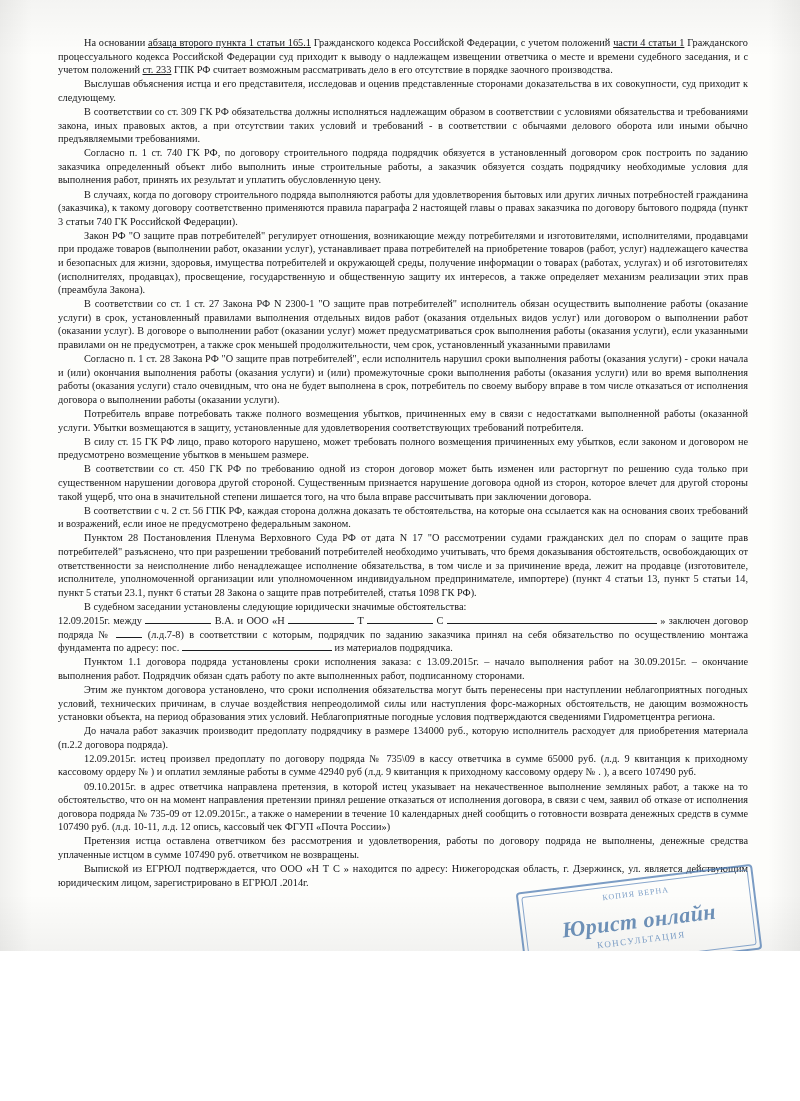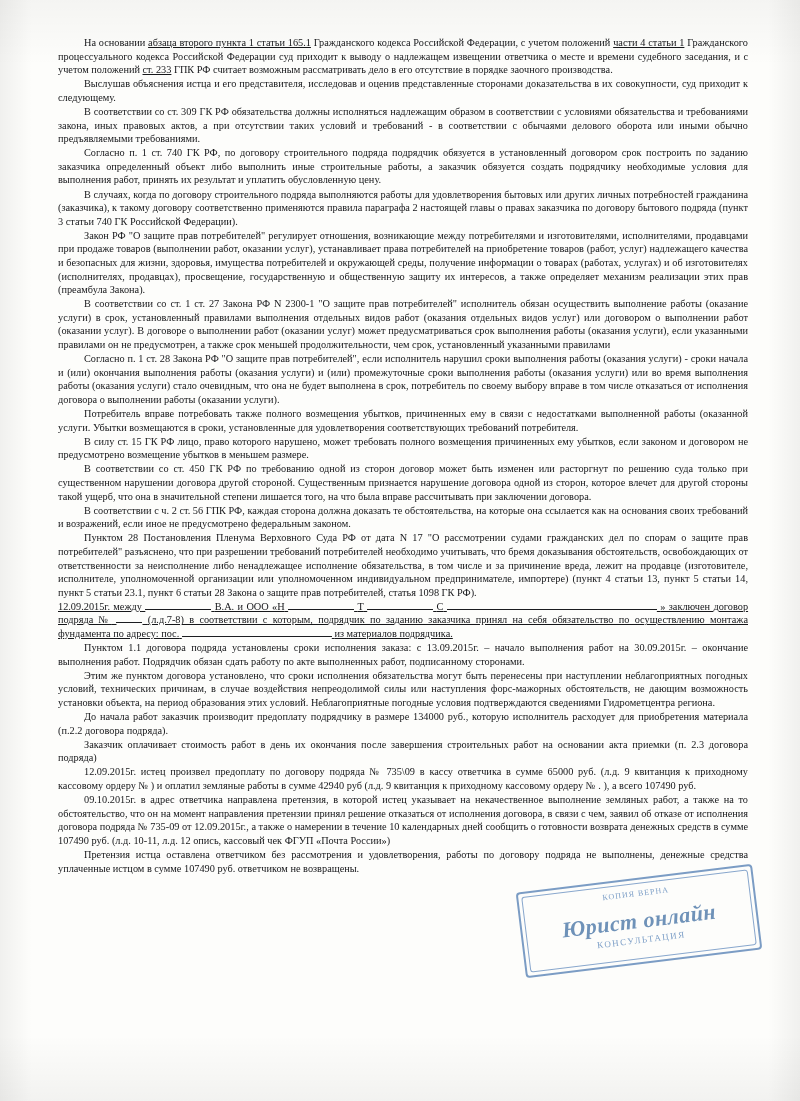--- a/index.html
+++ b/index.html
@@ -6,21 +6,21 @@
     margin: 0;
     padding: 0;
     background: #ffffff;
   }
   body {
     font-family: "Liberation Serif", serif;
   }
   .page {
     position: relative;
     width: 800px;
-    height: 1101px;
+    height: 951px;
     background: #fdfdfb;
     overflow: hidden;
   }
   
   .scan-tint {
     position: absolute;
     inset: 0;
     background:
       linear-gradient(180deg, rgba(0,0,0,0.035) 0%, rgba(0,0,0,0.0) 6%, rgba(0,0,0,0.0) 94%, rgba(0,0,0,0.045) 100%),
       linear-gradient(90deg, rgba(0,0,0,0.05) 0%, rgba(0,0,0,0.0) 4%, rgba(0,0,0,0.0) 96%, rgba(0,0,0,0.05) 100%);
@@ -37,21 +37,20 @@
     text-align: justify;
   }
   .doc p {
     margin: 0 0 0.5px 0;
     text-indent: 26px;
     -webkit-hyphens: auto;
     hyphens: auto;
   }
   .doc p.noindent {
     text-indent: 0;
-    text-decoration: underline;
   }
   .u {
     text-decoration: underline;
   }
   .sig-line {
     display: inline-block;
     border-bottom: 1px solid #1b1c1f;
     height: 9px;
     vertical-align: baseline;
   }
@@ -132,50 +131,51 @@
 
     <p>На основании <span class="u">абзаца второго пункта 1 статьи 165.1</span> Гражданского кодекса Российской Федерации, с учетом положений <span class="u">части 4 статьи 1</span> Гражданского процессуального кодекса Российской Федерации суд приходит к выводу о надлежащем извещении ответчика о месте и времени судебного заседания, и с учетом положений <span class="u">ст. 233</span> ГПК РФ считает возможным рассматривать дело в его отсутствие в порядке заочного производства.</p>
 
     <p>Выслушав объяснения истца и его представителя, исследовав и оценив представленные сторонами доказательства в их совокупности, суд приходит к следующему.</p>
     <p>В соответствии со ст. 309 ГК РФ обязательства должны исполняться надлежащим образом в соответствии с условиями обязательства и требованиями закона, иных правовых актов, а при отсутствии таких условий и требований - в соответствии с обычаями делового оборота или иными обычно предъявляемыми требованиями.</p>
     <p>Согласно п. 1 ст. 740 ГК РФ, по договору строительного подряда подрядчик обязуется в установленный договором срок построить по заданию заказчика определенный объект либо выполнить иные строительные работы, а заказчик обязуется создать подрядчику необходимые условия для выполнения работ, принять их результат и уплатить обусловленную цену.</p>
     <p>В случаях, когда по договору строительного подряда выполняются работы для удовлетворения бытовых или других личных потребностей гражданина (заказчика), к такому договору соответственно применяются правила параграфа 2 настоящей главы о правах заказчика по договору бытового подряда (пункт 3 статьи 740 ГК Российской Федерации).</p>
     <p>Закон РФ "О защите прав потребителей" регулирует отношения, возникающие между потребителями и изготовителями, исполнителями, продавцами при продаже товаров (выполнении работ, оказании услуг), устанавливает права потребителей на приобретение товаров (работ, услуг) надлежащего качества и безопасных для жизни, здоровья, имущества потребителей и окружающей среды, получение информации о товарах (работах, услугах) и об изготовителях (исполнителях, продавцах), просвещение, государственную и общественную защиту их интересов, а также определяет механизм реализации этих прав (преамбула Закона).</p>
     <p>В соответствии со ст. 1 ст. 27 Закона РФ  N 2300-1 "О защите прав потребителей" исполнитель обязан осуществить выполнение работы (оказание услуги) в срок, установленный правилами выполнения отдельных видов работ (оказания отдельных видов услуг) или договором о выполнении работ (оказании услуг). В договоре о выполнении работ (оказании услуг) может предусматриваться срок выполнения работы (оказания услуги), если указанными правилами он не предусмотрен, а также срок меньшей продолжительности, чем срок, установленный указанными правилами</p>
     <p>Согласно п. 1 ст. 28 Закона РФ "О защите прав потребителей", если исполнитель нарушил сроки выполнения работы (оказания услуги) - сроки начала и (или) окончания выполнения работы (оказания услуги) и (или) промежуточные сроки выполнения работы (оказания услуги) или во время выполнения работы (оказания услуги) стало очевидным, что она не будет выполнена в срок, потребитель по своему выбору вправе в том числе отказаться от исполнения договора о выполнении работы (оказании услуги).</p>
-    <p>Потребитель вправе потребовать также полного возмещения убытков, причиненных ему в связи с недостатками выполненной работы (оказанной услуги. Убытки возмещаются в сроки, установленные для удовлетворения соответствующих требований потребителя.</p>
+    <p>Потребитель вправе потребовать также полного возмещения убытков, причиненных ему в связи с недостатками выполненной работы (оказанной услуги. Убытки возмещаются в защиту, установленные для удовлетворения соответствующих требований потребителя.</p>
     <p>В силу ст. 15 ГК РФ лицо, право которого нарушено, может требовать полного возмещения причиненных ему убытков, если законом и договором не предусмотрено возмещение убытков в меньшем размере.</p>
     <p>В соответствии со ст. 450 ГК РФ по требованию одной из сторон договор может быть изменен или расторгнут по решению суда только при существенном нарушении договора другой стороной. Существенным признается нарушение договора одной из сторон, которое влечет для другой стороны такой ущерб, что она в значительной степени лишается того, на что была вправе рассчитывать при заключении договора.</p>
     <p>В соответствии с ч. 2 ст. 56 ГПК РФ, каждая сторона должна доказать те обстоятельства, на которые она ссылается как на основания своих требований и возражений, если иное не предусмотрено федеральным законом.</p>
     <p>Пунктом 28 Постановления Пленума Верховного Суда РФ от дата N 17 "О рассмотрении судами гражданских дел по спорам о защите прав потребителей" разъяснено, что при разрешении требований потребителей необходимо учитывать, что бремя доказывания обстоятельств, освобождающих от ответственности за неисполнение либо ненадлежащее исполнение обязательства, в том числе и за причинение вреда, лежит на продавце (изготовителе, исполнителе, уполномоченной организации или уполномоченном индивидуальном предпринимателе, импортере) (пункт 4 статьи 13, пункт 5 статьи 14, пункт 5 статьи 23.1, пункт 6 статьи 28 Закона о защите прав потребителей, статья 1098 ГК РФ).</p>
 
+    <p>В судебном заседании установлены следующие юридически значимые обстоятельства:</p>
 
     <p class="noindent">
       <span>12.09.2015г. между</span>
       <span class="sig-line gap-md"></span>
       <span>В.А. и ООО «Н</span>
       <span class="sig-line gap-md"></span>
       <span>Т</span>
       <span class="sig-line gap-md"></span>
       <span>С</span>
       <span class="sig-line gap-xl"></span>
       <span>» заключен договор подряда №</span>
       <span class="sig-line gap-sm"></span>
       <span>(л.д.7-8) в соответствии с которым,  подрядчик по заданию заказчика принял на себя обязательство по осуществлению монтажа фундамента по адресу: пос.</span>
       <span class="sig-line gap-lg"></span>
       <span>из материалов подрядчика.</span>
     </p>
 
     <p>Пунктом 1.1 договора подряда установлены сроки исполнения заказа: с 13.09.2015г. – начало выполнения работ на 30.09.2015г. – окончание выполнения работ. Подрядчик обязан сдать работу по акте выполненных работ, подписанному сторонами.</p>
     <p>Этим же пунктом договора установлено, что сроки исполнения обязательства могут быть перенесены  при наступлении неблагоприятных погодных условий, технических причинам, в случае воздействия непреодолимой силы или наступления форс-мажорных обстоятельств, не дающим возможность установки объекта, на период образования этих условий.  Неблагоприятные погодные условия подтверждаются сведениями Гидрометцентра региона.</p>
     <p>До начала работ заказчик производит предоплату подрядчику в размере 134000 руб., которую исполнитель расходует для приобретения материала (п.2.2 договора подряда).</p>
-    <p>Заказчик оплачивает стоимость работ в день их окончания после завершения строительных работ на основании акта приемки (п. 2.3 договора подряда)</p>
     <p>12.09.2015г. истец произвел предоплату по договору подряда № 735\09  в кассу ответчика в сумме 65000 руб. (л.д. 9  квитанция к приходному кассовому ордеру №    ) и оплатил земляные работы в сумме 42940 руб (л.д. 9  квитанция к приходному кассовому ордеру № .   ), а всего 107490 руб.</p>
     <p>09.10.2015г. в адрес ответчика направлена претензия, в которой истец указывает на некачественное выполнение земляных работ, а также на то обстоятельство, что он на момент направления претензии принял решение отказаться от исполнения договора, в связи с чем,  заявил об отказе от исполнения договора подряда № 735-09 от 12.09.2015г., а также о намерении в течение 10 календарных дней сообщить о готовности возврата денежных средств в сумме 107490 руб. (л.д. 10-11, л.д. 12 опись, кассовый чек ФГУП «Почта России»)</p>
     <p>Претензия истца оставлена ответчиком без рассмотрения и удовлетворения, работы по договору подряда не выполнены, денежные средства уплаченные истцом в сумме 107490 руб. ответчиком не возвращены.</p>
+    <p>Выпиской из ЕГРЮЛ подтверждается, что ООО «Н            Т                С                       » находится по адресу: Нижегородская область, г. Дзержинск, ул.                         является действующим юридическим лицом, зарегистрировано в ЕГРЮЛ           .2014г.</p>
 
   </div>
 
   <div class="stamp">
     <div class="frame"></div>
     <div class="frame2"></div>
     <div class="stamp-top">КОПИЯ ВЕРНА</div>
     <div class="stamp-title">Юрист онлайн</div>
     <div class="stamp-sub">КОНСУЛЬТАЦИЯ</div>
   </div>

